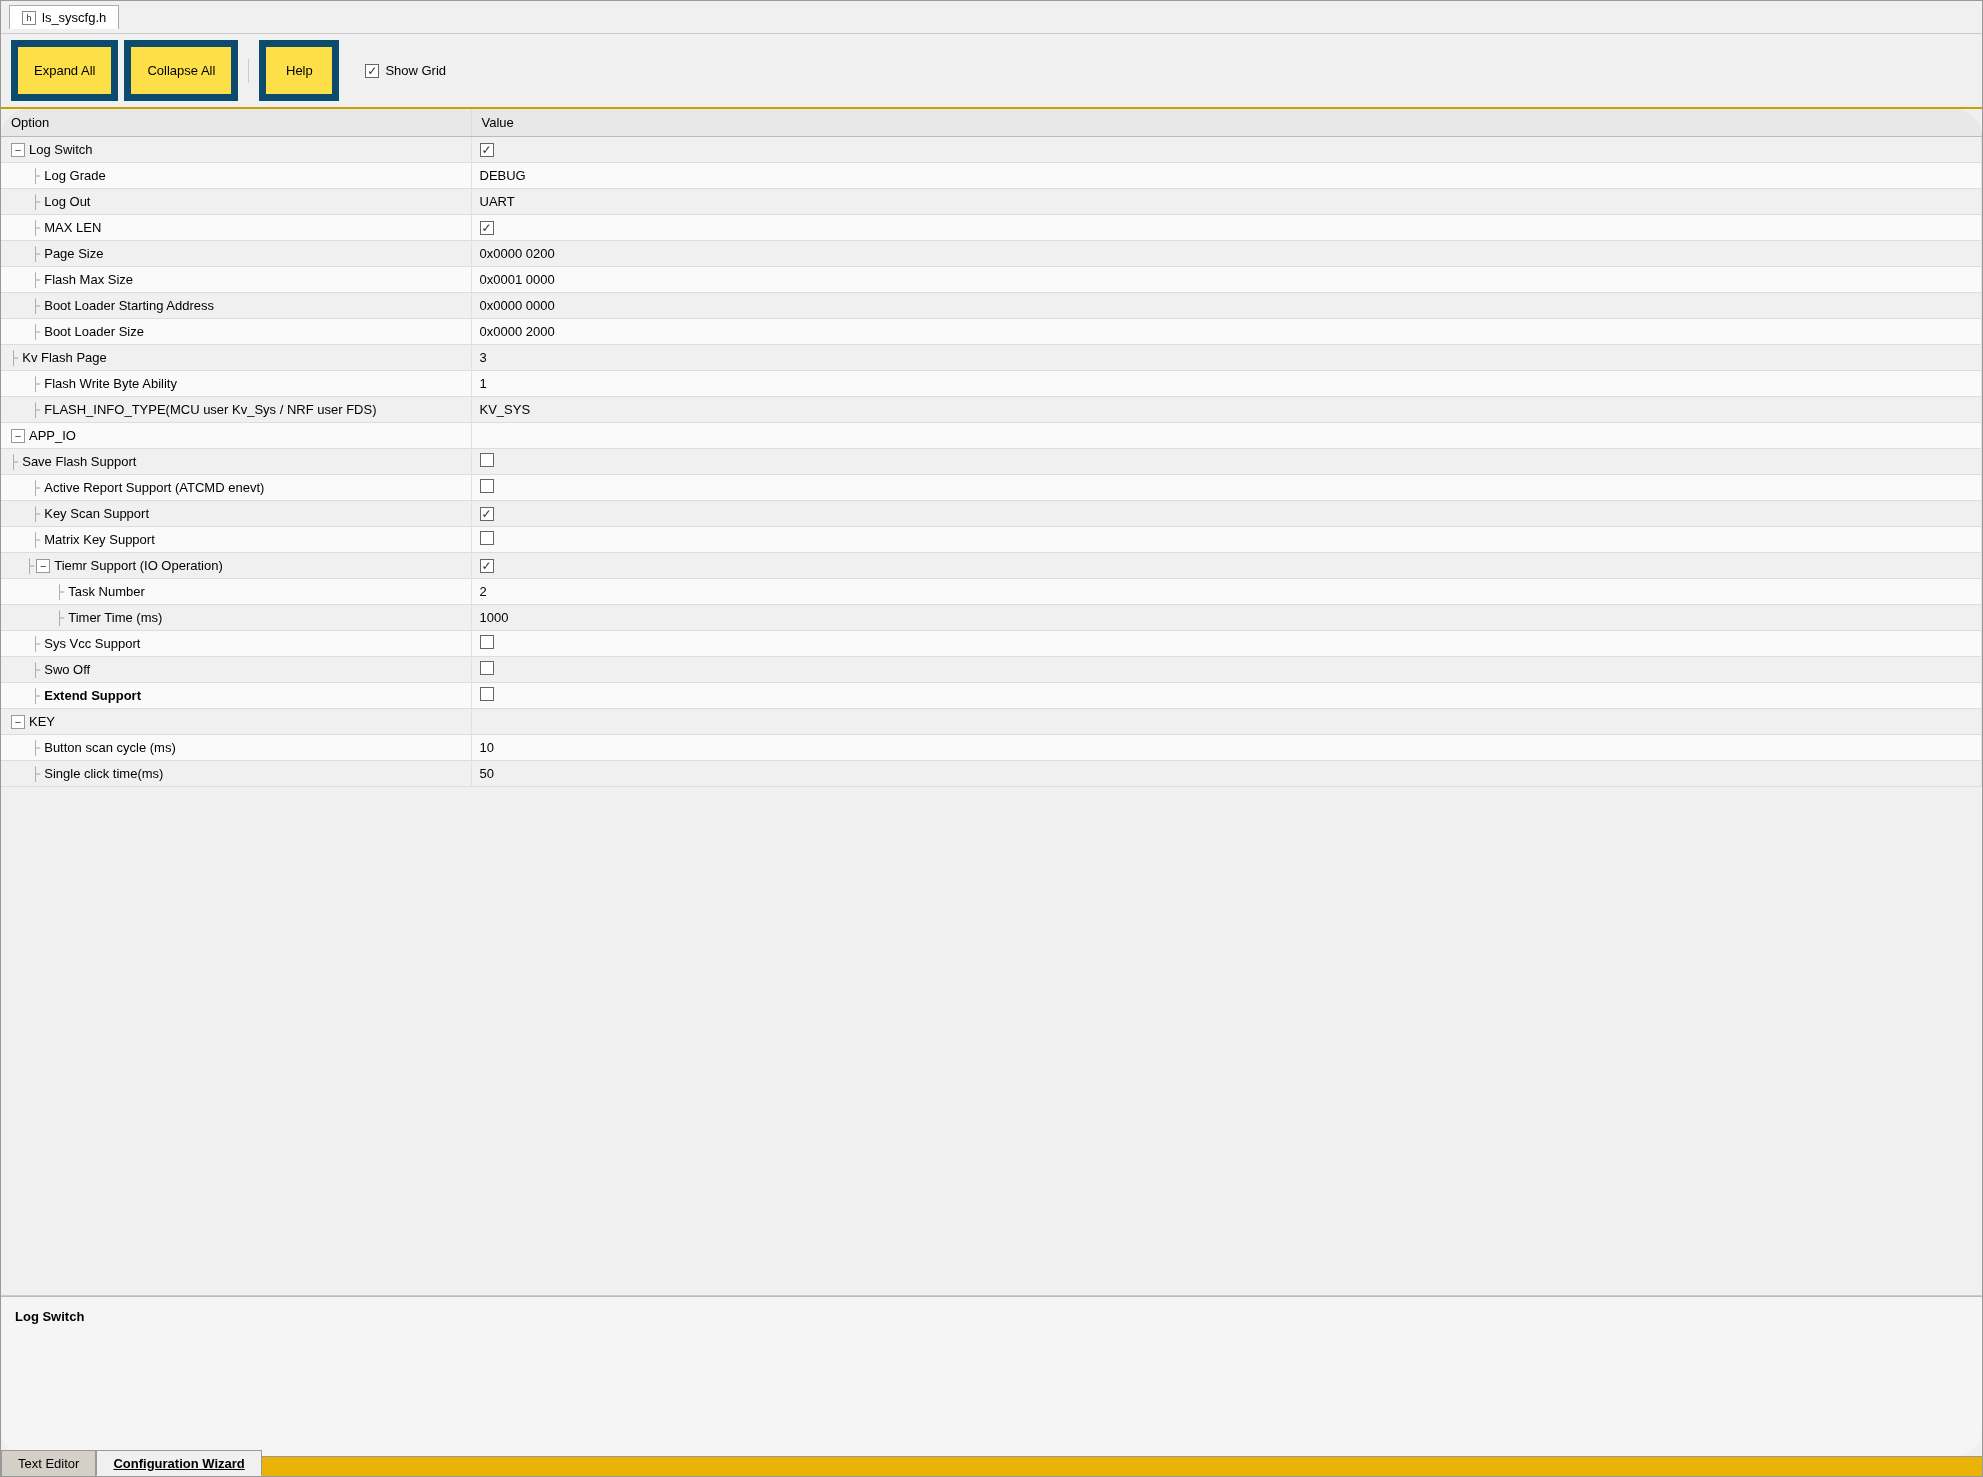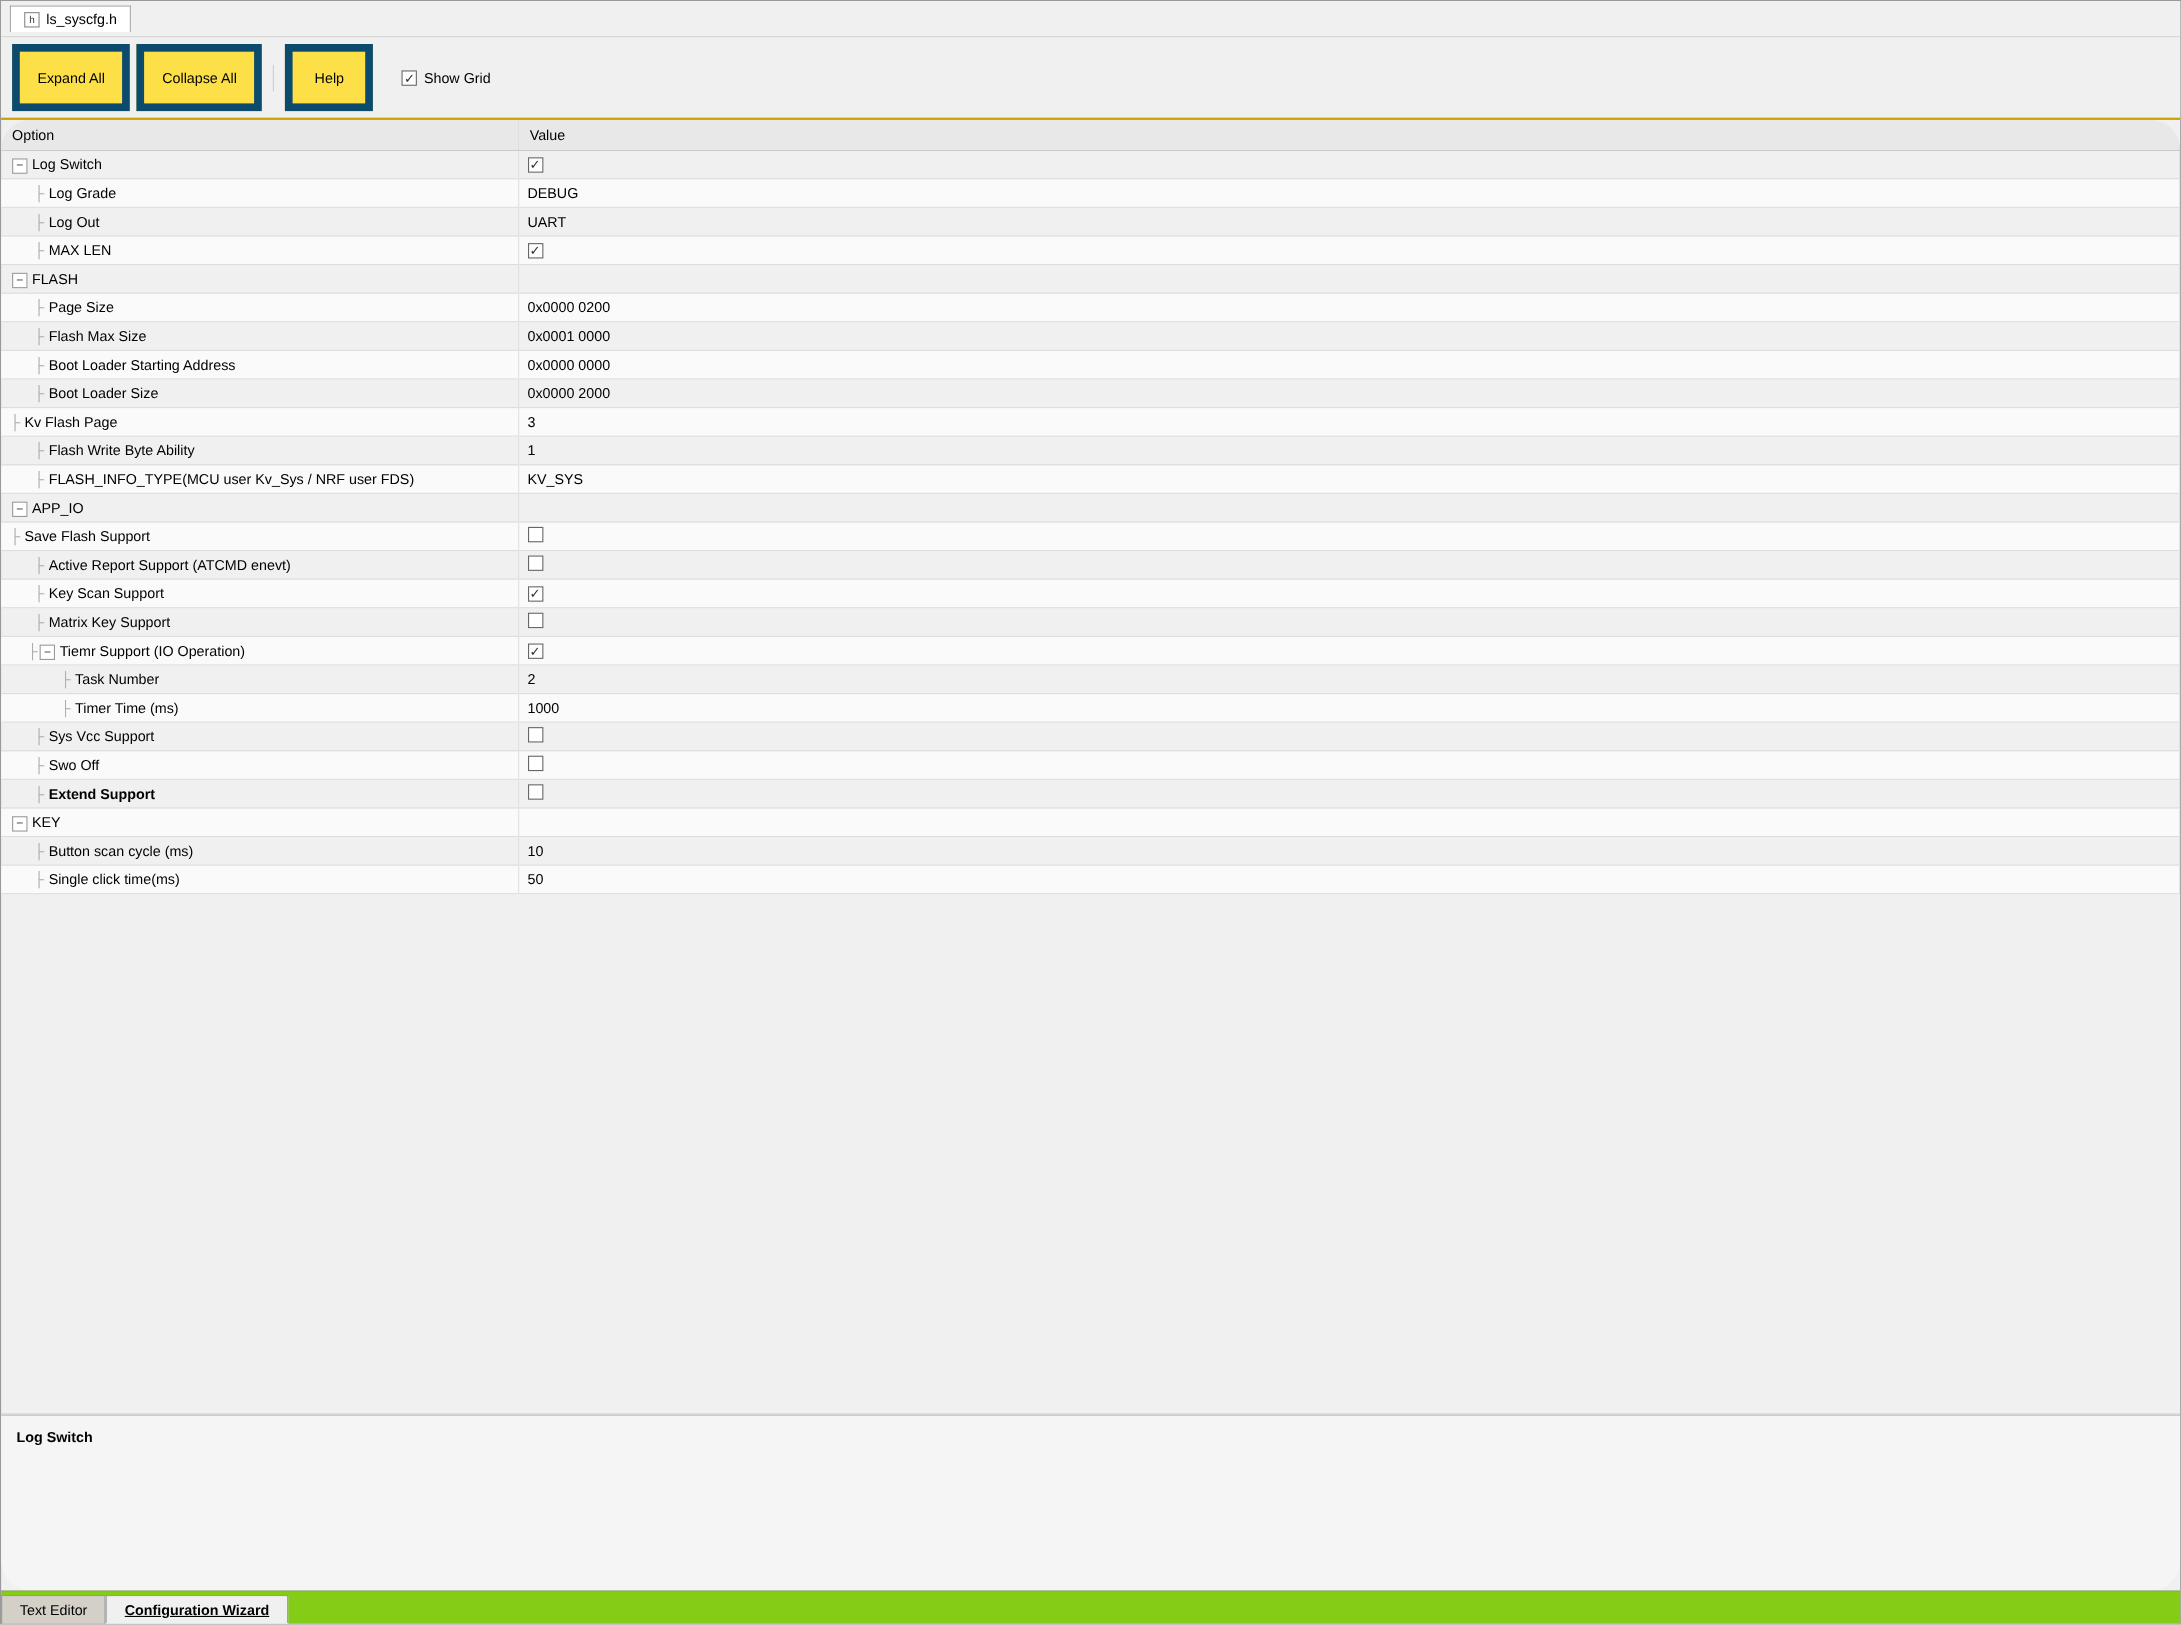--- a/index.html
+++ b/index.html
@@ -186,23 +186,23 @@
       background: #f5f5f5;
       border-top: 1px solid #bbb;
       padding: 12px 14px;
       font-size: 13px;
       font-weight: bold;
     }
 
     .bottom-tabs {
       display: flex;
       align-items: flex-end;
-      background: #84cc16;
+      background: #eab308;
       border-top: 1px solid #999;
-      height: 30px;
+      height: 20px;
       padding: 0;
     }
 
     .bottom-tab {
       padding: 4px 16px;
       font-size: 13px;
       border: 1px solid #999;
       border-bottom: none;
       background: #d4d0c8;
       cursor: pointer;
@@ -264,24 +264,20 @@
               <td class="col-value">DEBUG</td>
             </tr>
             <tr>
               <td class="col-option" style="padding-left: 30px;"><span style="color:#aaa;margin-right:4px;">├</span>Log Out</td>
               <td class="col-value">UART</td>
             </tr>
             <tr>
               <td class="col-option" style="padding-left: 30px;"><span style="color:#aaa;margin-right:4px;">├</span>MAX LEN</td>
               <td class="col-value"><div class="checkbox-cell">✓</div></td>
             </tr>
-            <tr class="row-group-header">
-              <td class="col-option" style="padding-left: 8px;"><span style="color:#aaa;margin-right:2px;"></span><span class="expand-icon">−</span>FLASH</td>
-              <td class="col-value"></td>
-            </tr>
             <tr>
               <td class="col-option" style="padding-left: 30px;"><span style="color:#aaa;margin-right:4px;">├</span>Page Size</td>
               <td class="col-value">0x0000 0200</td>
             </tr>
             <tr>
               <td class="col-option" style="padding-left: 30px;"><span style="color:#aaa;margin-right:4px;">├</span>Flash Max Size</td>
               <td class="col-value">0x0001 0000</td>
             </tr>
             <tr>
               <td class="col-option" style="padding-left: 30px;"><span style="color:#aaa;margin-right:4px;">├</span>Boot Loader Starting Address</td>

